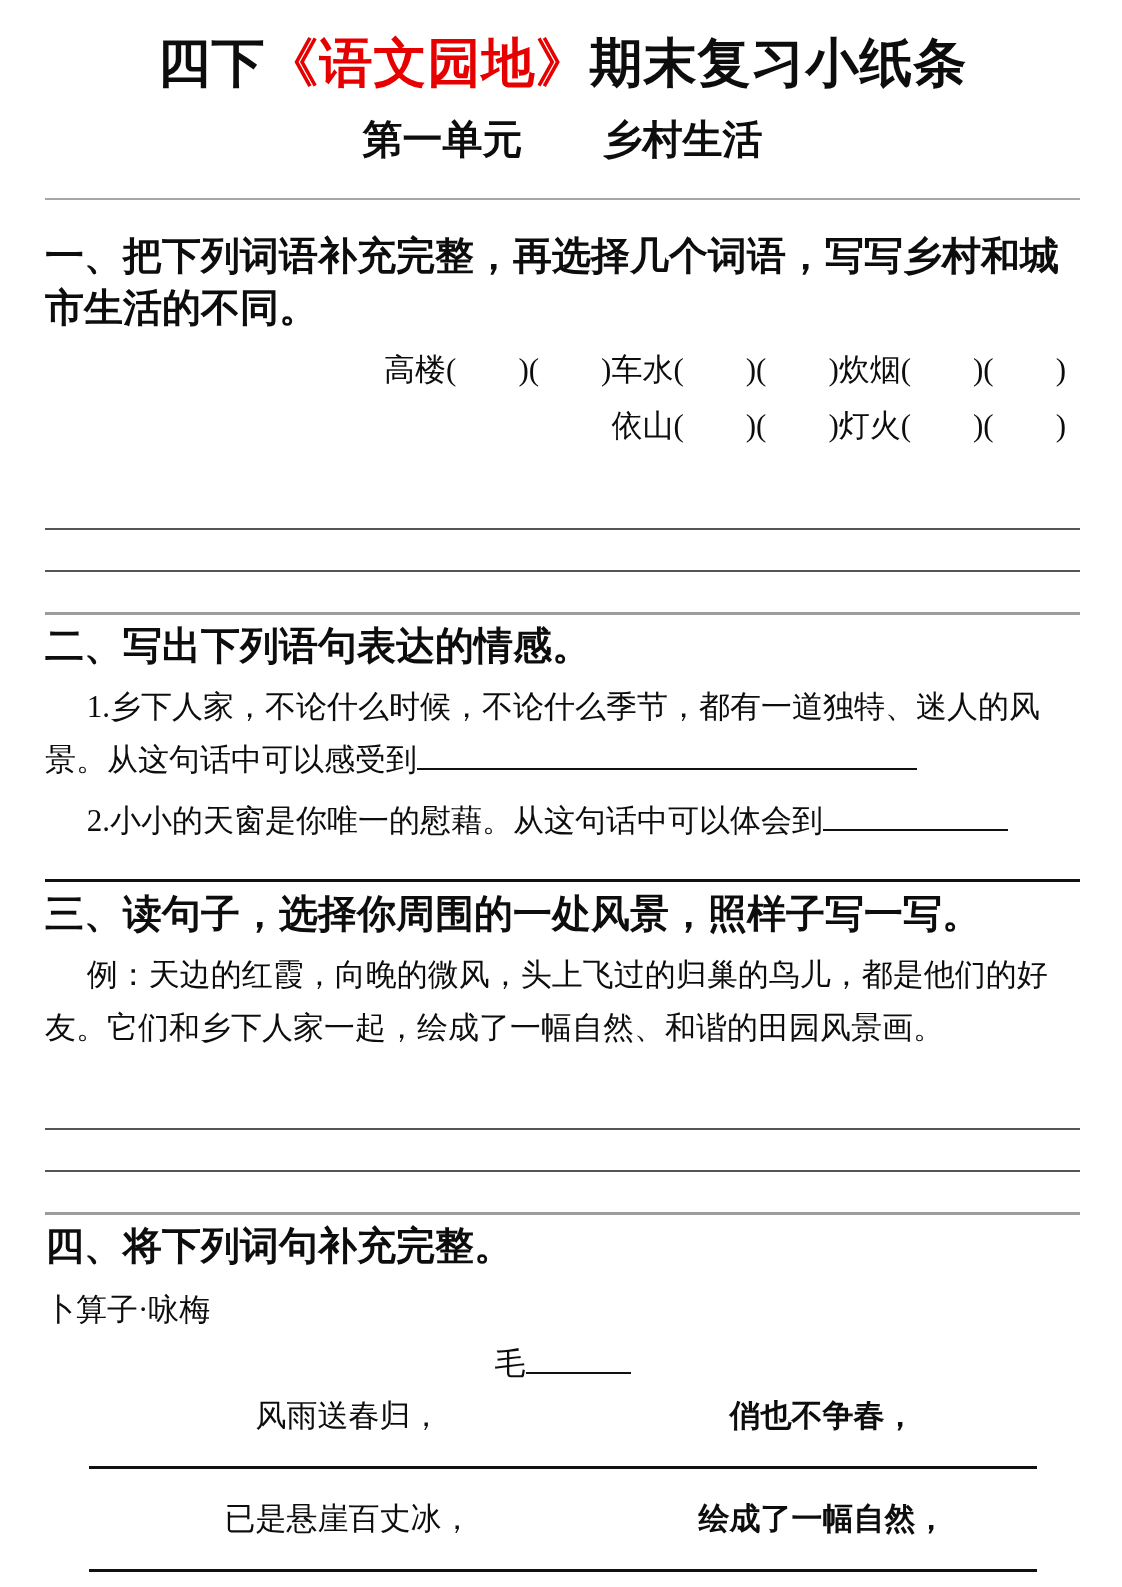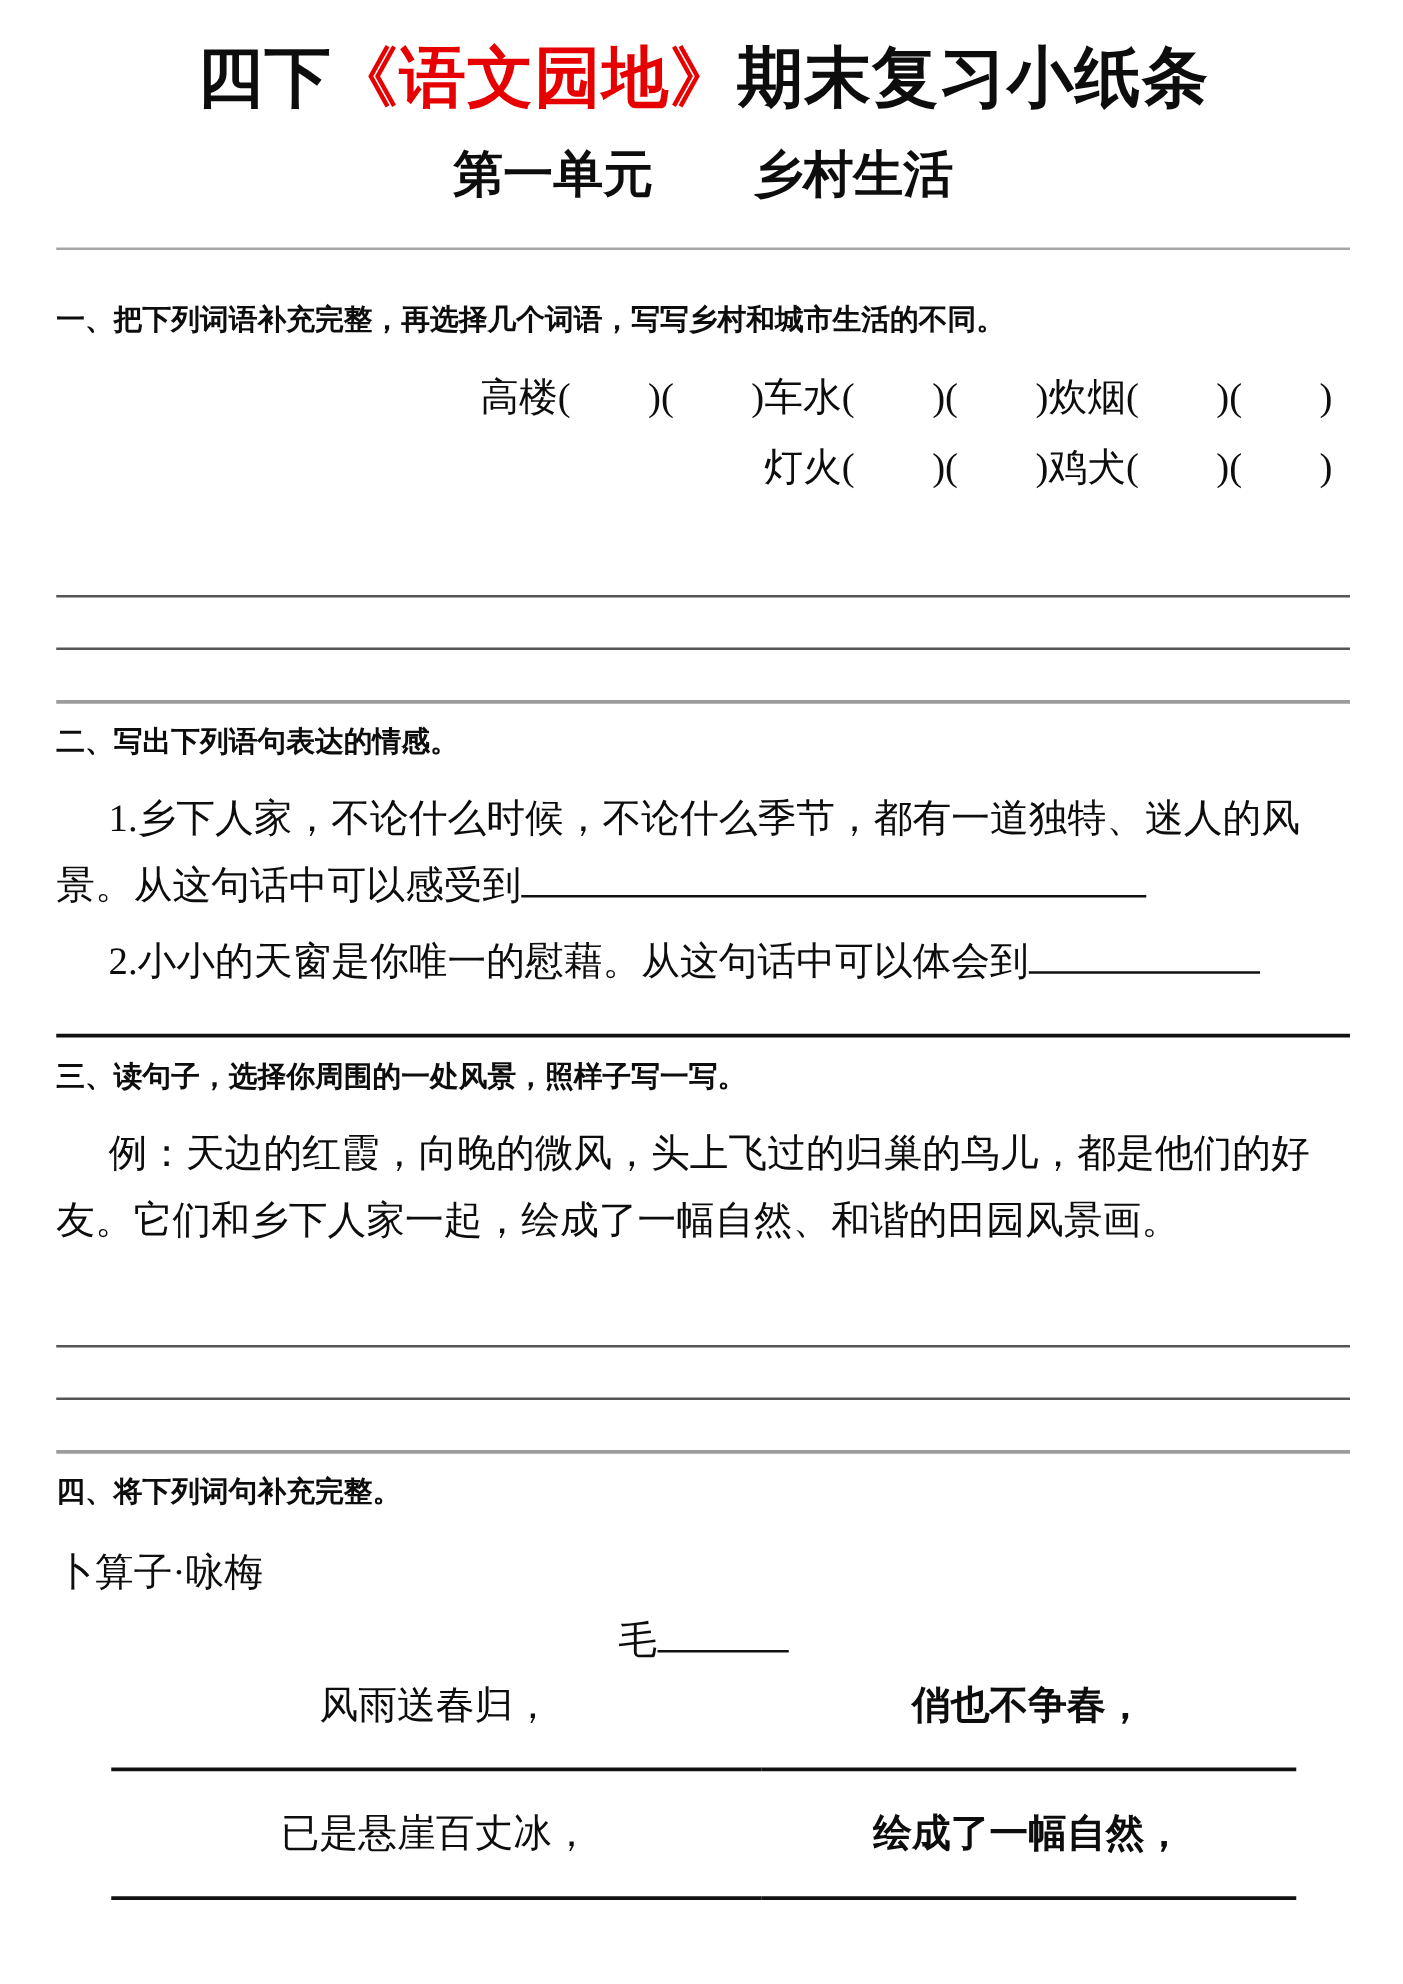--- a/index.html
+++ b/index.html
@@ -32,21 +32,21 @@
     line-height: 1.2;
   }
   .divider {
     border: none;
     border-top: 2.5px solid #a6a6a6;
     margin: 34px 0 0;
   }
   .divider.thick { border-top: 3.5px solid #9c9c9c; margin-top: 40px; }
   .sec-heading {
     margin: 0;
-    font-size: 23px;
+    font-size: 39px;
     font-weight: 700;
     line-height: 52px;
   }
   .sec-heading.first { margin-top: 30px; }
   .sec-heading.after-divider { margin-top: 5px; }
   .word-rows { margin-top: 8px; padding: 0 14px 0 40px; }
   .word-row {
     display: flex;
     justify-content: flex-end;
     font-size: 31px;
@@ -123,22 +123,22 @@
 
   <section>
     <h3 class="sec-heading first">一、把下列词语补充完整，再选择几个词语，写写乡村和城市生活的不同。</h3>
     <div class="word-rows">
       <div class="word-row">
         <span>高楼(　　)(　　)</span>
         <span>车水(　　)(　　)</span>
         <span>炊烟(　　)(　　)</span>
       </div>
       <div class="word-row">
+        <span>依山(　　)(　　)</span>
         <span>灯火(　　)(　　)</span>
-        <span>鸡犬(　　)(　　)</span>
       </div>
     </div>
     <div class="blank-lines">
       <div class="ans-line"></div>
       <div class="ans-line"></div>
     </div>
   </section>
 
   <hr class="divider thick">
 

